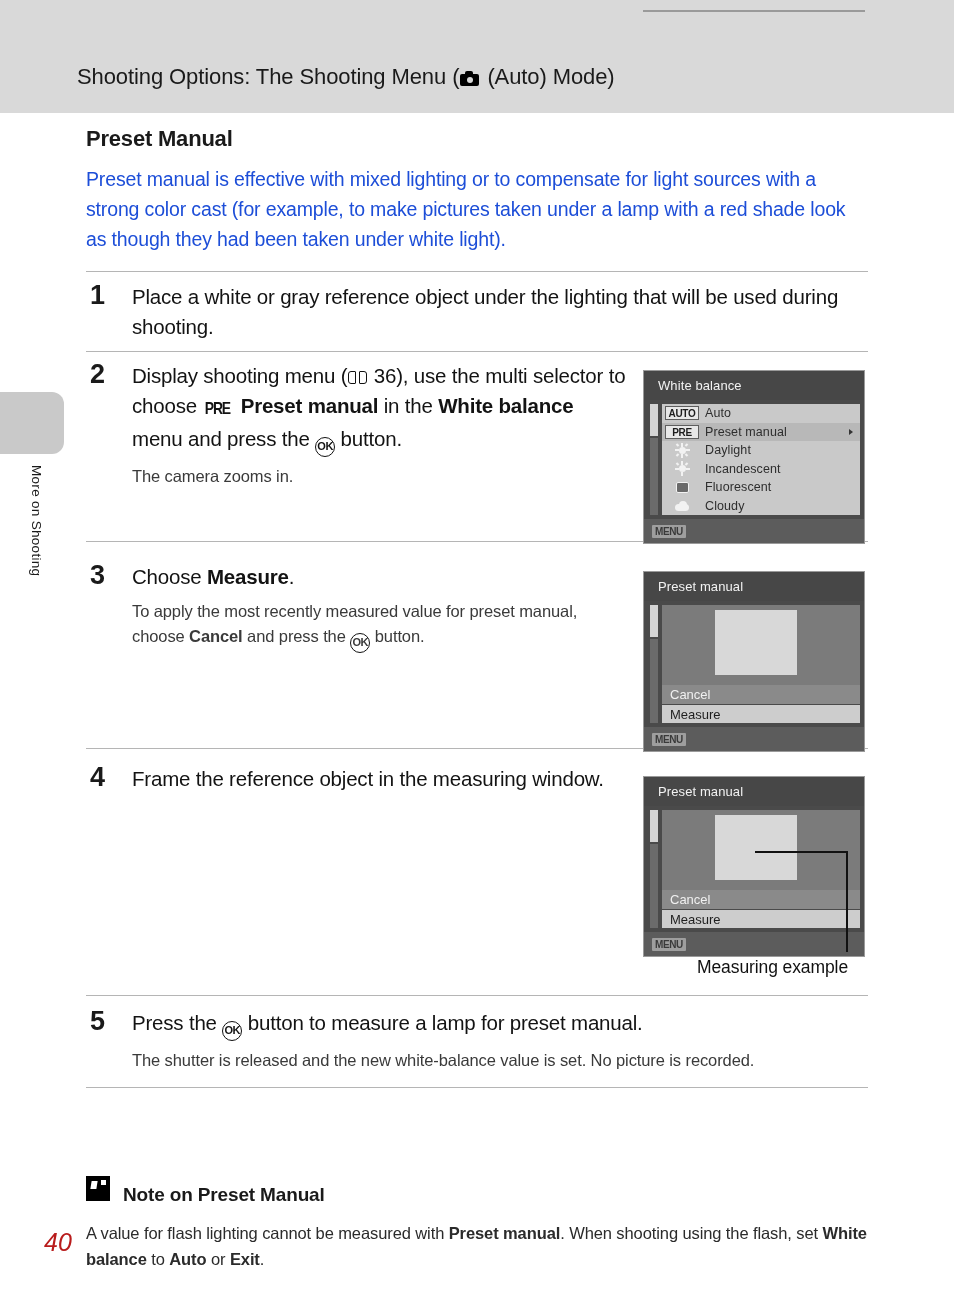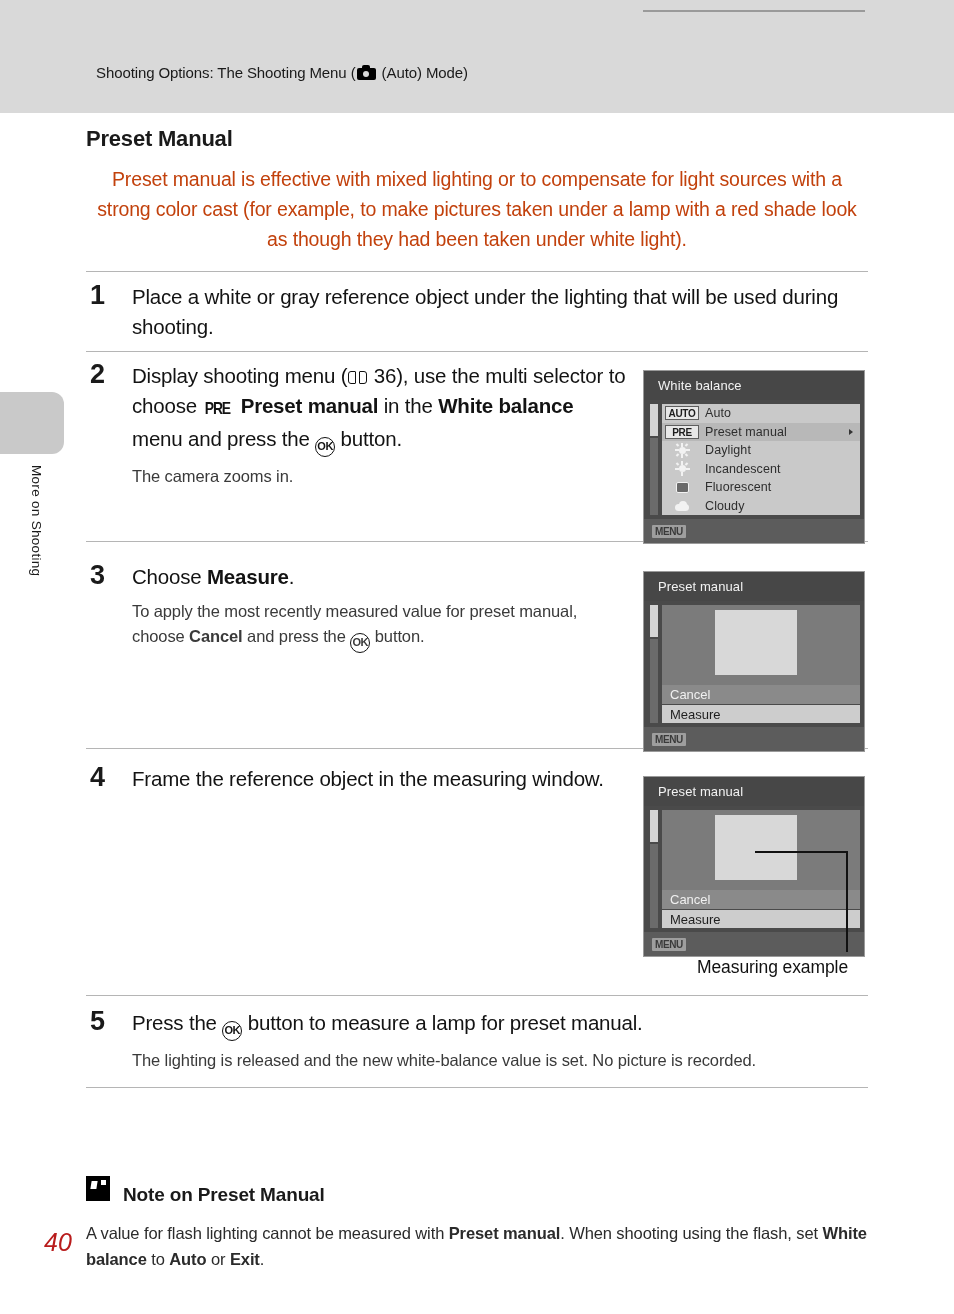--- a/index.html
+++ b/index.html
@@ -16,22 +16,22 @@
 
   
   .header-band {
     position: absolute;
     left: 0; top: 0;
     width: 954px; height: 113px;
     background: #d9d9d9;
   }
   .header-title {
     position: absolute;
-    left: 96px; top: 64px;
-    font-size: 15px;
+    left: 77px; top: 64px;
+    font-size: 22px;
     letter-spacing: -0.1px;
     color: #1a1a1a;
     white-space: nowrap;
   }
 
   
   .cam-icon {
     display: inline-block;
     position: relative;
     width: 19px; height: 15px;
@@ -95,23 +95,22 @@
     font-weight: bold;
     letter-spacing: -0.2px;
   }
 
   .intro {
     position: absolute;
     left: 0; top: 164px;
     width: 782px;
     font-size: 19.5px;
     line-height: 30px;
-    color: #c2410c;
+    color: #1d4ed8;
     letter-spacing: -0.15px;
-    text-align: center;
   }
 
   
   .divider {
     position: absolute;
     left: 0;
     width: 782px;
     height: 1px;
     background: #b5b5b5;
   }
@@ -512,21 +511,21 @@
   </div>
 
   <div class="divider" style="top:995px"></div>
 
   <div class="step" style="top:1008px">
     <div class="step-num">5</div>
     <div class="step-body" style="width:736px">
       <div class="step-main">
         <span>Press the </span><span class="ok-icon">OK</span><span> button to measure a lamp for preset manual.</span>
       </div>
-      <div class="step-sub">The lighting is released and the new white-balance value is set. No picture is recorded.</div>
+      <div class="step-sub">The shutter is released and the new white-balance value is set. No picture is recorded.</div>
     </div>
   </div>
 
   <div class="divider" style="top:1087px"></div>
 
   <div style="position:absolute; left:0; top:1176px; width:782px;">
     <div class="note-icon">
         <span class="tick"></span>
       </div>
     <div class="note-title">Note on Preset Manual</div>

